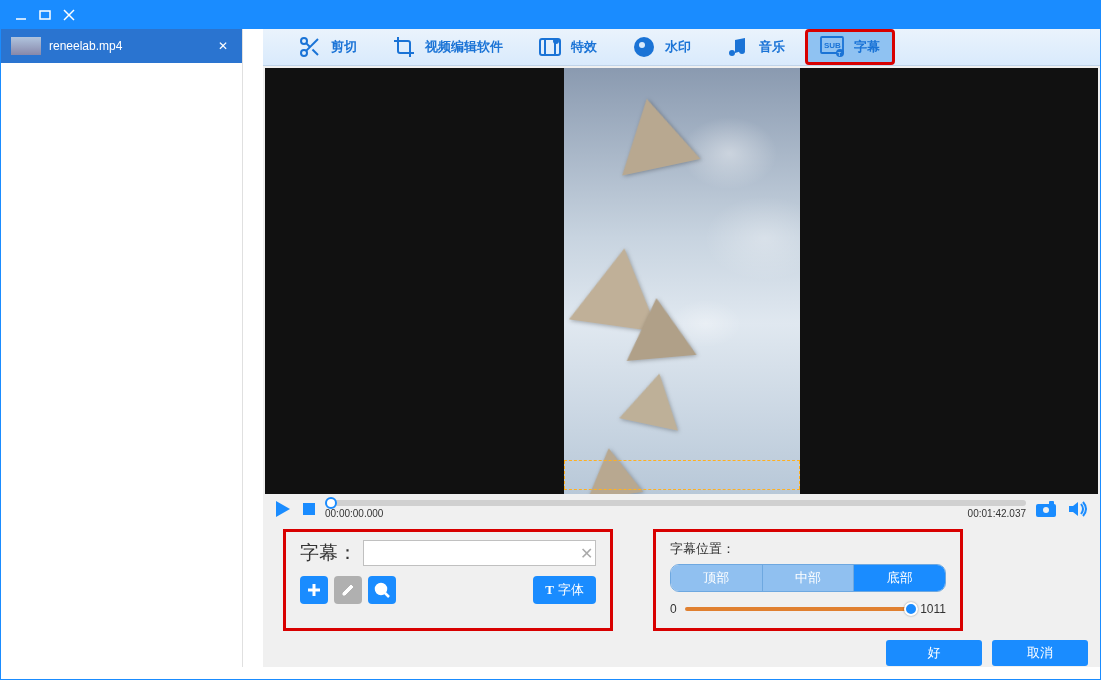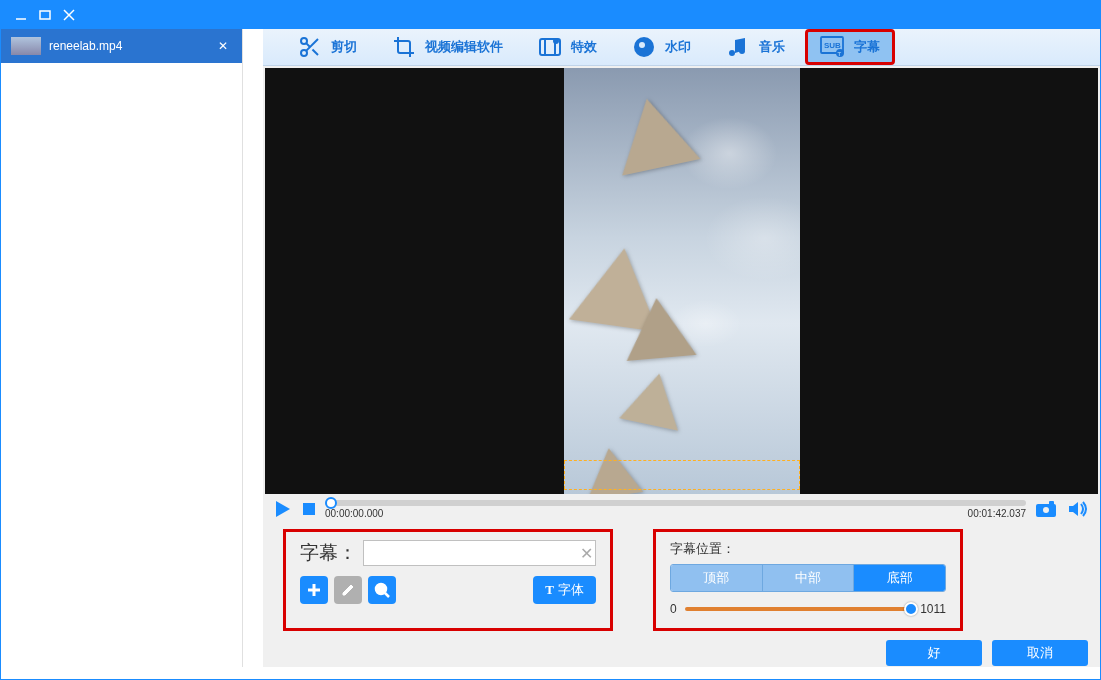--- a/index.html
+++ b/index.html
@@ -69,21 +69,21 @@
 .sub-input-row { display: flex; align-items: center; gap: 6px; margin-bottom: 10px; }
 .sub-input { flex: 1; height: 26px; border: 1px solid #c0c0c0; background: #fff; padding: 0 6px; font-size: 12px; }
 .clear-x { width: 16px; color: #aaa; cursor: pointer; margin-left: -22px; z-index: 1; }
 .btn-row { display: flex; gap: 6px; align-items: center; }
 .icon-btn { width: 28px; height: 28px; background: #1a8cff; border-radius: 4px; display: flex; align-items: center; justify-content: center; cursor: pointer; }
 .icon-btn.disabled { background: #b0b0b0; }
 .icon-btn svg { fill: #fff; stroke:#fff; }
 .font-btn { margin-left: auto; height: 28px; background: #1a8cff; color: #fff; padding: 0 12px; border-radius: 4px; display: flex; align-items: center; gap: 4px; font-size: 13px; cursor: pointer; }
 
 .pos-label-row { font-size: 13px; color:#333; margin-bottom:6px; }
-.seg-group { display: flex; border: 1px solid #6ea8e0; border-radius: 3px; overflow: hidden; margin-bottom: 10px; }
+.seg-group { display: flex; border: 1px solid #6ea8e0; border-radius: 9px; overflow: hidden; margin-bottom: 10px; }
 .seg { flex: 1; text-align: center; padding: 4px 0; font-size: 13px; color: #fff; background: #90c0f0; cursor: pointer; border-right: 1px solid #6ea8e0; }
 .seg:last-child { border-right: none; }
 .seg.active { background: #1a8cff; }
 .slider-row { display: flex; align-items: center; gap: 8px; font-size: 12px; color: #333; }
 .slider-track { flex: 1; height: 4px; background: #e08030; border-radius: 2px; position: relative; }
 .slider-thumb { position: absolute; right: -6px; top: -5px; width: 14px; height: 14px; background: #1a8cff; border-radius: 50%; border:2px solid #fff; box-shadow:0 0 2px rgba(0,0,0,0.4); }
 
 
 .footer { height: 38px; background: #f0f0f0; display: flex; align-items: center; justify-content: flex-end; padding: 0 12px; gap: 10px; }
 .footer-btn { width: 96px; height: 26px; background: #1a8cff; color: #fff; font-size: 13px; border-radius: 3px; display: flex; align-items: center; justify-content: center; cursor: pointer; }

